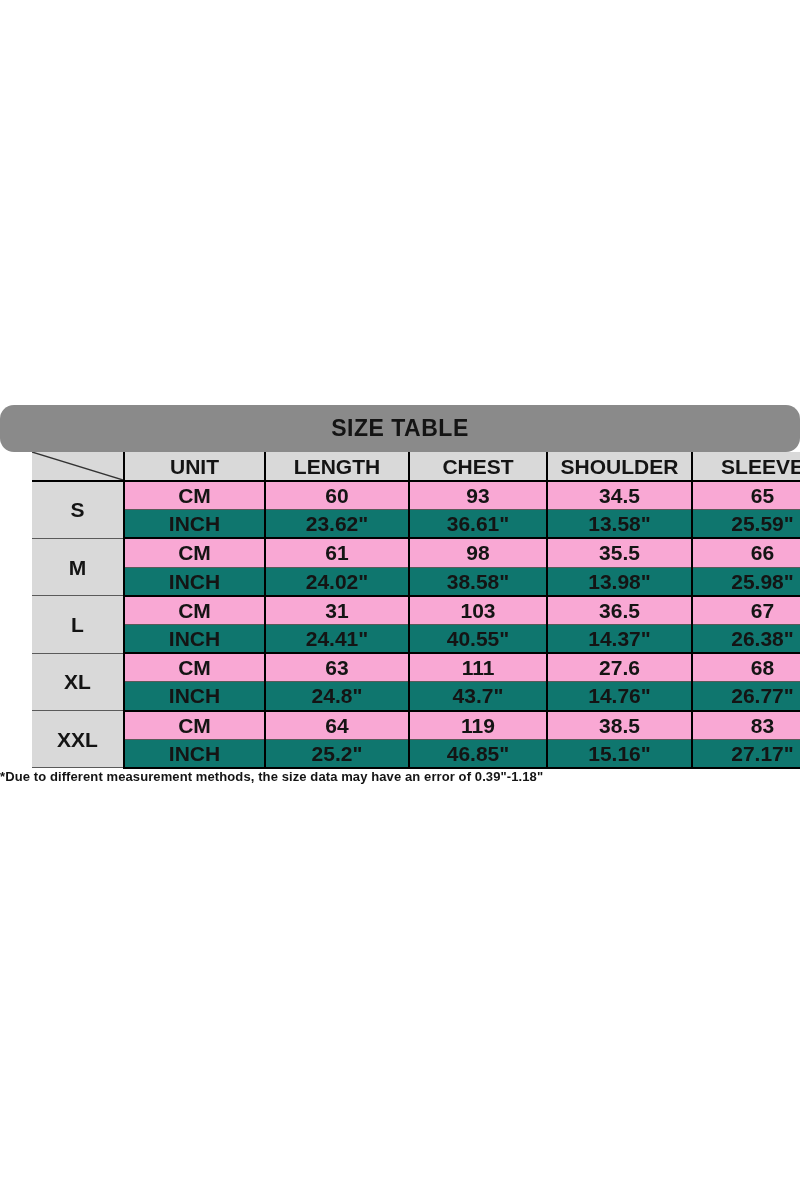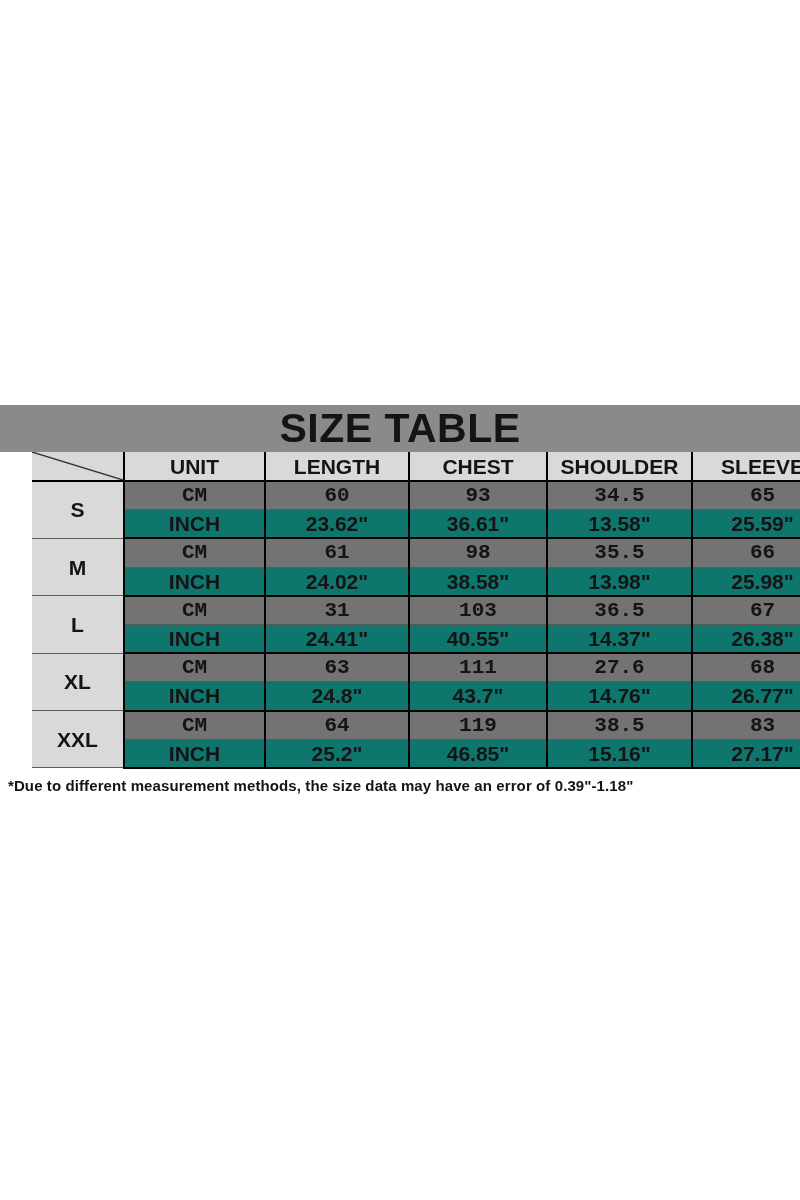--- a/index.html
+++ b/index.html
@@ -21,24 +21,25 @@
     left: 0;
     width: 800px;
   }
   .title-bar {
     width: 800px;
     height: 47px;
     background: #8a8a8a;
     display: flex;
     align-items: center;
     justify-content: center;
-    font-size: 41px;
+    font-size: 23px;
     font-weight: bold;
     color: #141414;
     letter-spacing: 0.5px;
+    border-radius: 14px;
   }
   table.size-table {
     border-collapse: collapse;
     width: 800px;
     table-layout: fixed;
     margin-left: 32px;
   }
   table.size-table td {
     padding: 0;
     text-align: center;
@@ -59,33 +60,33 @@
   tr.header-row td { border-bottom: 2px solid #000; background: #d9d9d9; }
   td.corner { background: #ffffff; position: relative; }
   tr.row-cm td { border-bottom: 1px solid #5a5a5a; }
   tr.row-inch td { border-bottom: 2px solid #000; }
 
   td.size-cell {
     background: #d9d9d9;
     border-bottom: 2px solid #000;
     font-size: 22px;
   }
-  tr.row-cm td.cell-white { background: #737373; font-family: Liberation Mono, monospace; }
+  tr.row-cm td.cell-white { background: #f9a8d4; }
   tr.row-inch td.cell-gray { background: #0f766e; }
 
   .diag-svg {
     position: absolute;
     top: 0; left: 0;
     width: 100%; height: 100%;
     display: block;
   }
   .footnote {
-    margin-top: 8px;
-    padding-left: 8px;
-    font-size: 15px;
+    margin-top: 0;
+    padding-left: 0;
+    font-size: 13px;
     font-weight: bold;
     color: #141414;
     text-align: left;
     letter-spacing: 0.1px;
   }
 </style>
 </head>
 <body>
 
 <div class="canvas">

